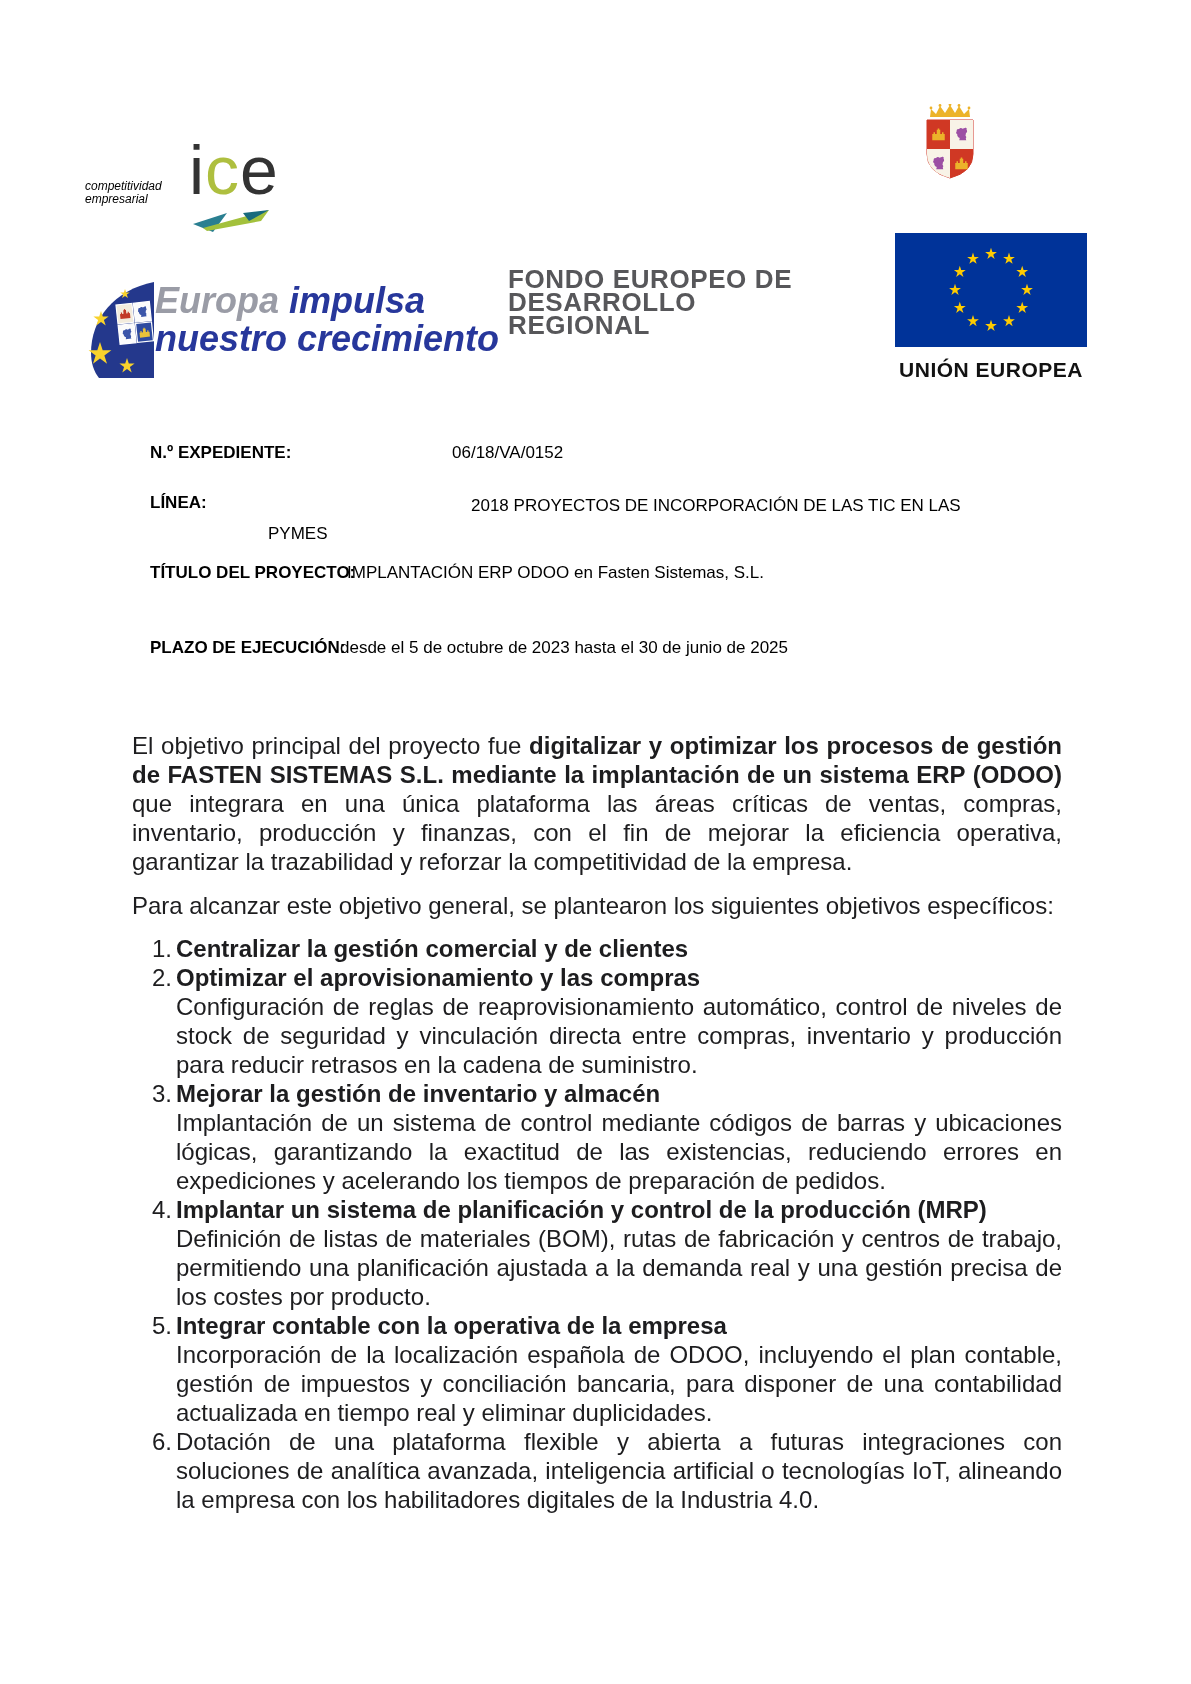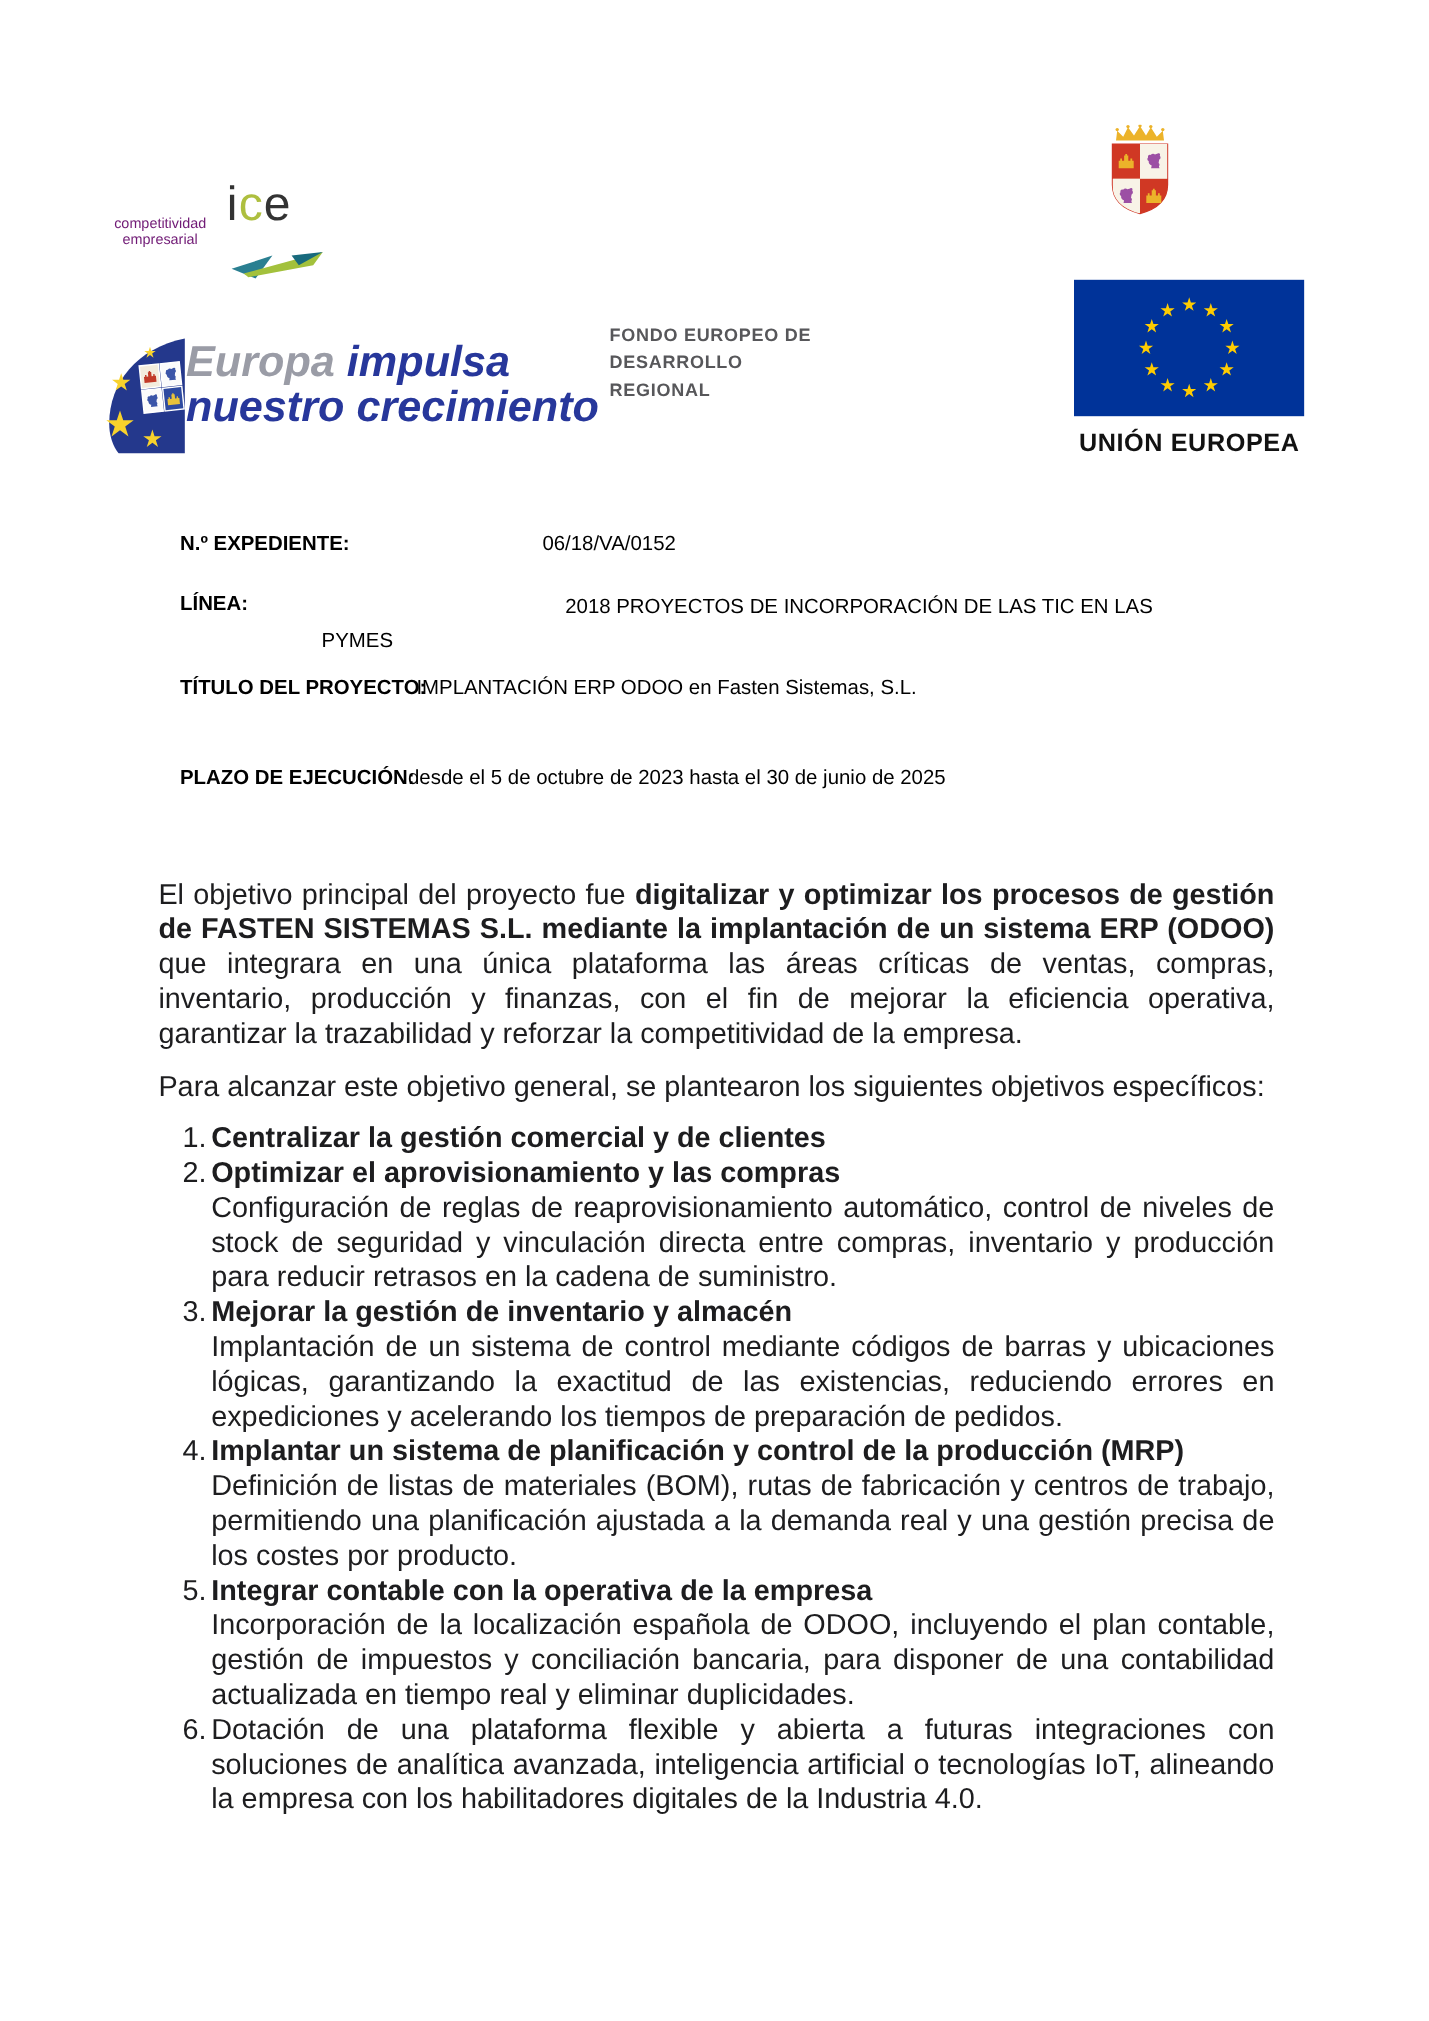--- a/index.html
+++ b/index.html
@@ -4,44 +4,44 @@
 <style>
   html,body { margin:0; padding:0; background:#ffffff; }
   .page {
     position:relative; width:1191px; height:1684px; margin:0 auto;
     background:#ffffff; overflow:hidden;
     font-family:"Liberation Sans","DejaVu Sans",sans-serif; color:#1d1d1f;
   }
 
   
   .ice-logo { position:absolute; left:85px; top:150px; width:200px; height:90px; }
-  .ice-tagline { position:absolute; left:0; top:30px; width:97px; text-align:center;
-                 font-size:12px; line-height:13px; color:#701a75; }
-  .ice-word { position:absolute; left:104px; top:-10px; font-size:40px; line-height:60px;
+  .ice-tagline { position:absolute; left:0; top:30px; width:97px; text-align:left;
+                 font-size:12px; line-height:13px; color:#000000;font-style:italic; }
+  .ice-word { position:absolute; left:104px; top:-10px; font-size:68px; line-height:60px;
               letter-spacing:1px; color:#333333; }
   .ice-word .c { color:#aebf3f; }
   .ice-swoosh { position:absolute; left:106px; top:57px; }
 
   .junta-logo { position:absolute; left:905px; top:104px; width:190px; height:115px; }
   .junta-shield { position:absolute; left:18px; top:0; }
   .junta-text { position:absolute; right:0; top:64px; width:190px; text-align:right;
                 font-size:26px; line-height:23px; font-weight:bold; color:#3c3b3b; }
 
   .eu-flag { position:absolute; left:895px; top:233px; width:192px; height:114px; }
   .eu-caption { position:absolute; left:889px; top:358px; width:204px; text-align:center;
                 font-size:21px; font-weight:bold; letter-spacing:0.5px; color:#121212; }
 
   .europa-logo-graphic { position:absolute; left:88px; top:281px; }
   .europa-text { position:absolute; left:155px; top:282px; font-style:italic; font-weight:bold;
                  font-size:36px; line-height:38px; white-space:nowrap; }
   .europa-text .w1 { color:#9a9ca6; }
   .europa-text .w2 { color:#27379b; }
   .europa-text .l2 { color:#27379b; }
 
-  .feder-text { position:absolute; left:508px; top:268px; font-size:15px; font-weight:bold;
+  .feder-text { position:absolute; left:508px; top:268px; font-size:26px; font-weight:bold;
                 color:#57575a; line-height:23px; letter-spacing:0.6px; }
 
   
   .field-row { position:absolute; left:150px; width:940px; font-size:17px; line-height:22px; color:#000; }
   .field-label { font-weight:bold; }
   .field-row .field-value { position:absolute; top:0; }
   #field-0 { top:442px; } #field-0 .field-value { left:302px; }
   #field-1 { top:492px; } #field-1 .field-value { left:118px; width:735px; text-indent:203px; line-height:28px; }
   #field-2 { top:562px; } #field-2 .field-value { left:197px; }
   #field-3 { top:637px; } #field-3 .field-value { left:190px; }

